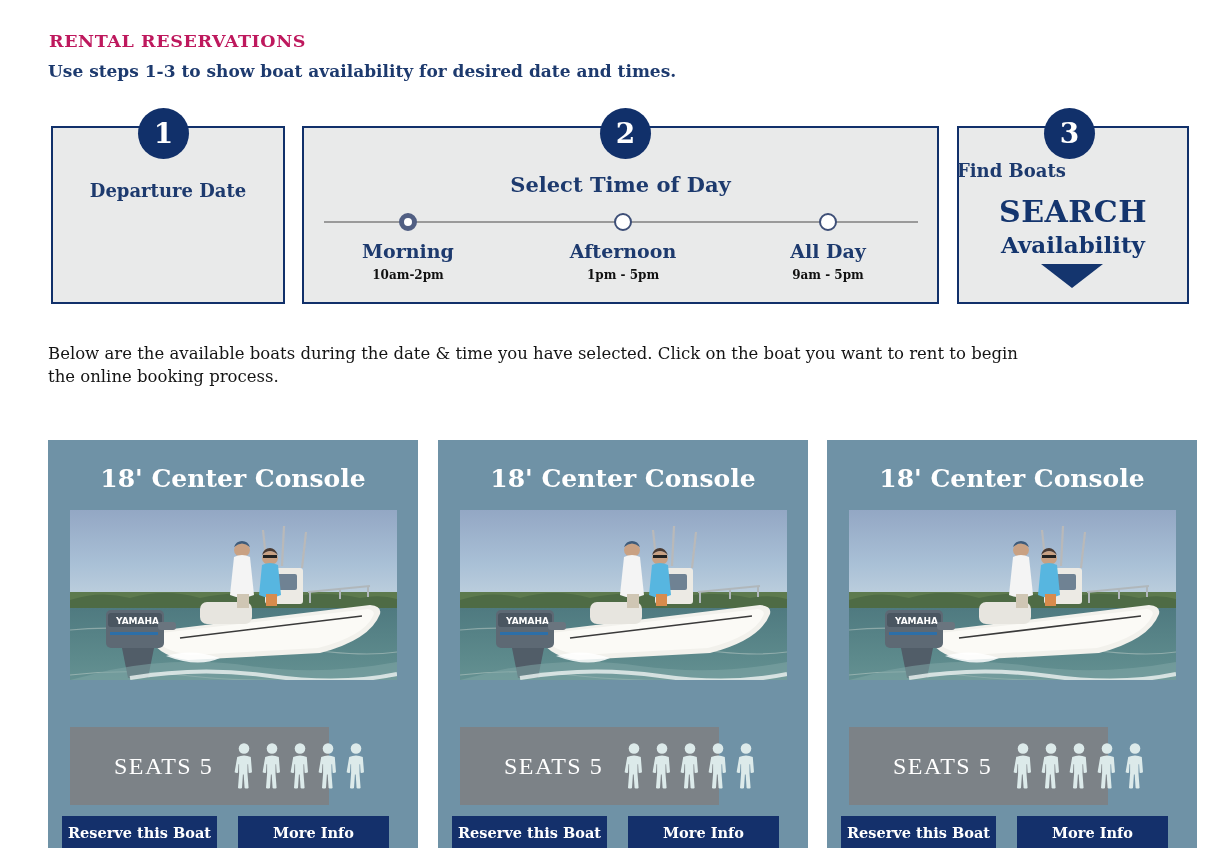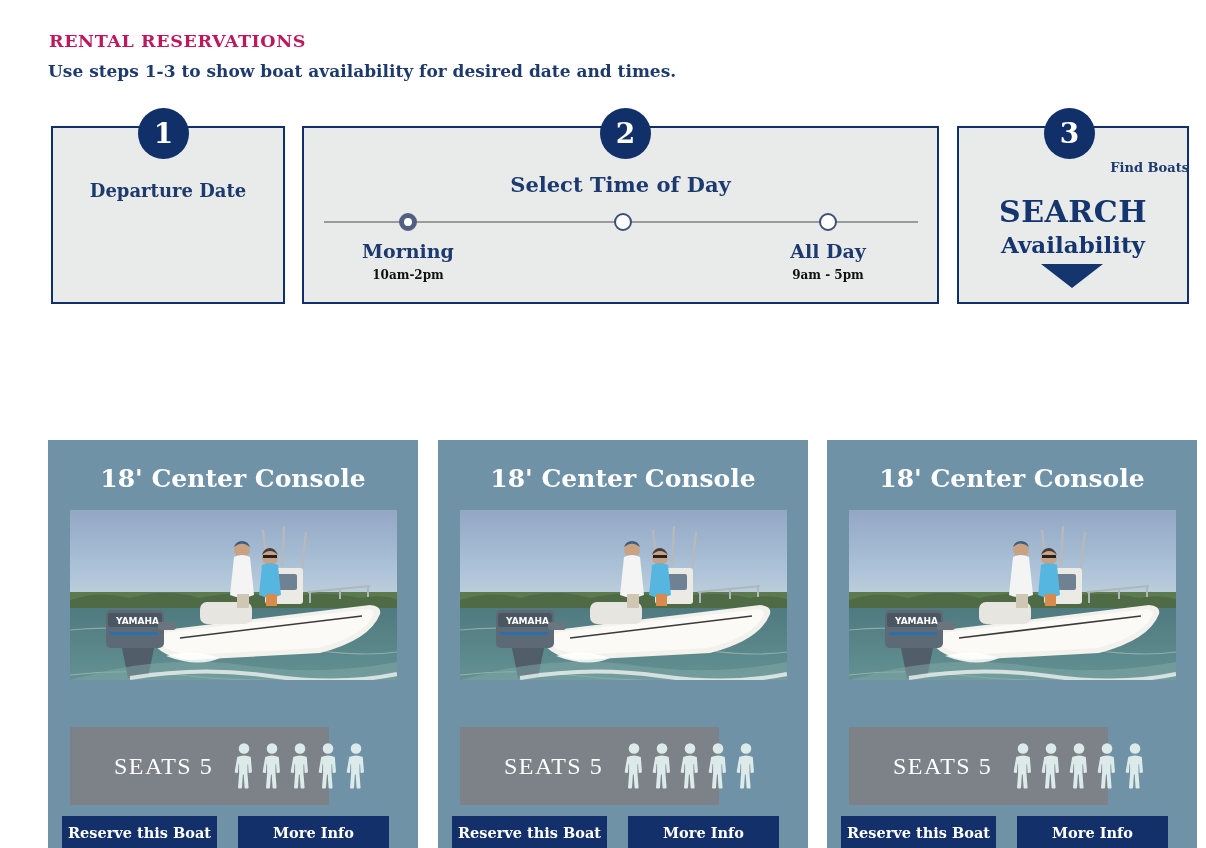--- a/index.html
+++ b/index.html
@@ -171,23 +171,23 @@
   #slot-morning   { left: 318px; top: 132px; }
   #slot-afternoon { left: 533px; top: 132px; }
   #slot-allday    { left: 738px; top: 132px; }
 
   
   .find-boats {
     position: absolute;
     left: 957px;
     top: 52px;
     width: 232px;
-    text-align: right;
-    font-family: "DejaVu Serif", serif;
-    font-size: 13px;
+    text-align: left;
+    font-family: "DejaVu Serif", serif;
+    font-size: 18px;
     font-weight: bold;
     color: #1d3a6e;
   }
   .search-word {
     position: absolute;
     left: 957px;
     top: 86px;
     width: 232px;
     text-align: center;
     font-family: "DejaVu Serif", serif;
@@ -352,33 +352,38 @@
 
     <div class="slider-track"></div>
     <div class="slider-handle selected" id="handle-morning"></div>
     <div class="slider-handle" id="handle-afternoon"></div>
     <div class="slider-handle" id="handle-allday"></div>
 
     <div class="slot" id="slot-morning">
       <div class="slot-name">Morning</div>
       <div class="slot-time">10am-2pm</div>
     </div>
+    <div class="slot" id="slot-afternoon">
+      <div class="slot-name">Afternoon</div>
+      <div class="slot-time">1pm - 5pm</div>
+    </div>
     <div class="slot" id="slot-allday">
       <div class="slot-name">All Day</div>
       <div class="slot-time">9am - 5pm</div>
     </div>
 
     <div class="step-box" id="step3-box"></div>
     <div class="step-badge" id="step3-badge">3</div>
     <div class="find-boats">Find Boats</div>
     <div class="search-word">SEARCH</div>
     <div class="avail-word">Availability</div>
     <div class="search-arrow"></div>
   </div>
 
+  <div class="instructions">Below are the available boats during the date &amp; time you have selected. Click on the boat you want to rent to begin the online booking process.</div>
 
   <div class="cards">
 
     <div class="card" id="card-0">
       <div class="card-title">18' Center Console</div>
       <div class="card-photo">
         <svg class="photo-svg" viewBox="0 0 327 200" preserveAspectRatio="none">
           <defs>
             <linearGradient id="skyg0" x1="0" y1="0" x2="0" y2="1">
               <stop offset="0%" stop-color="#93a7c4"></stop>

